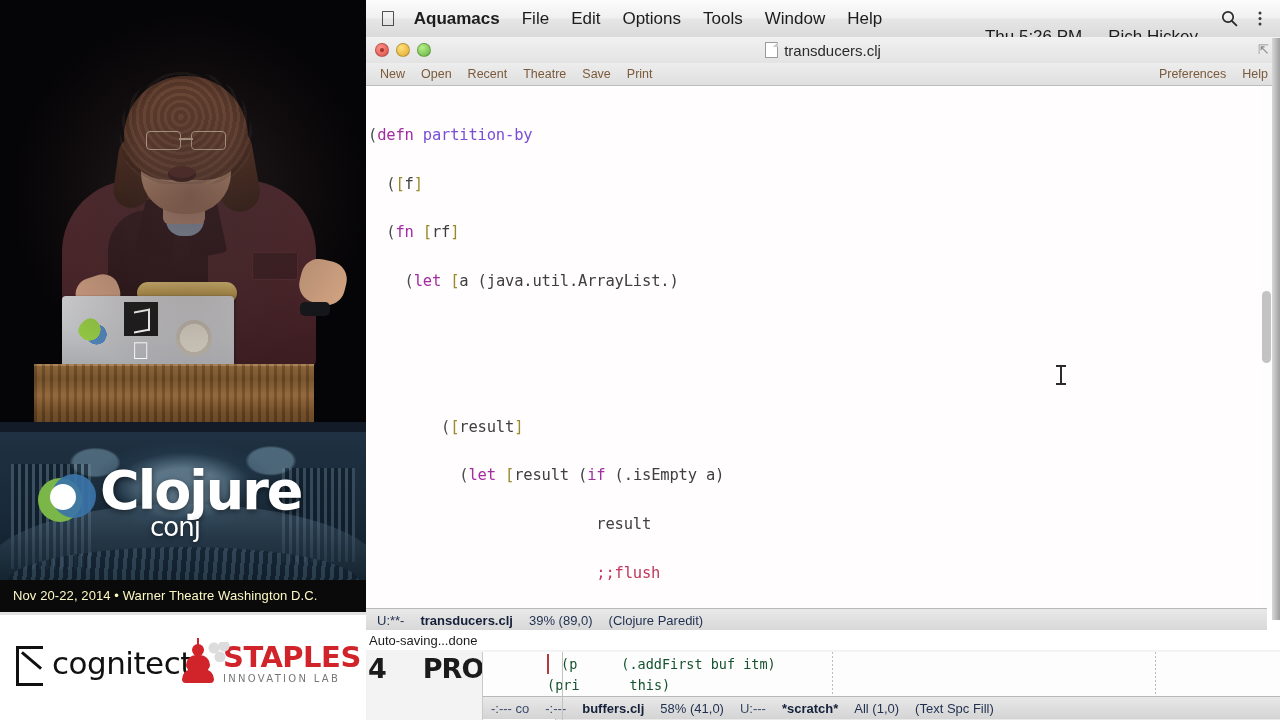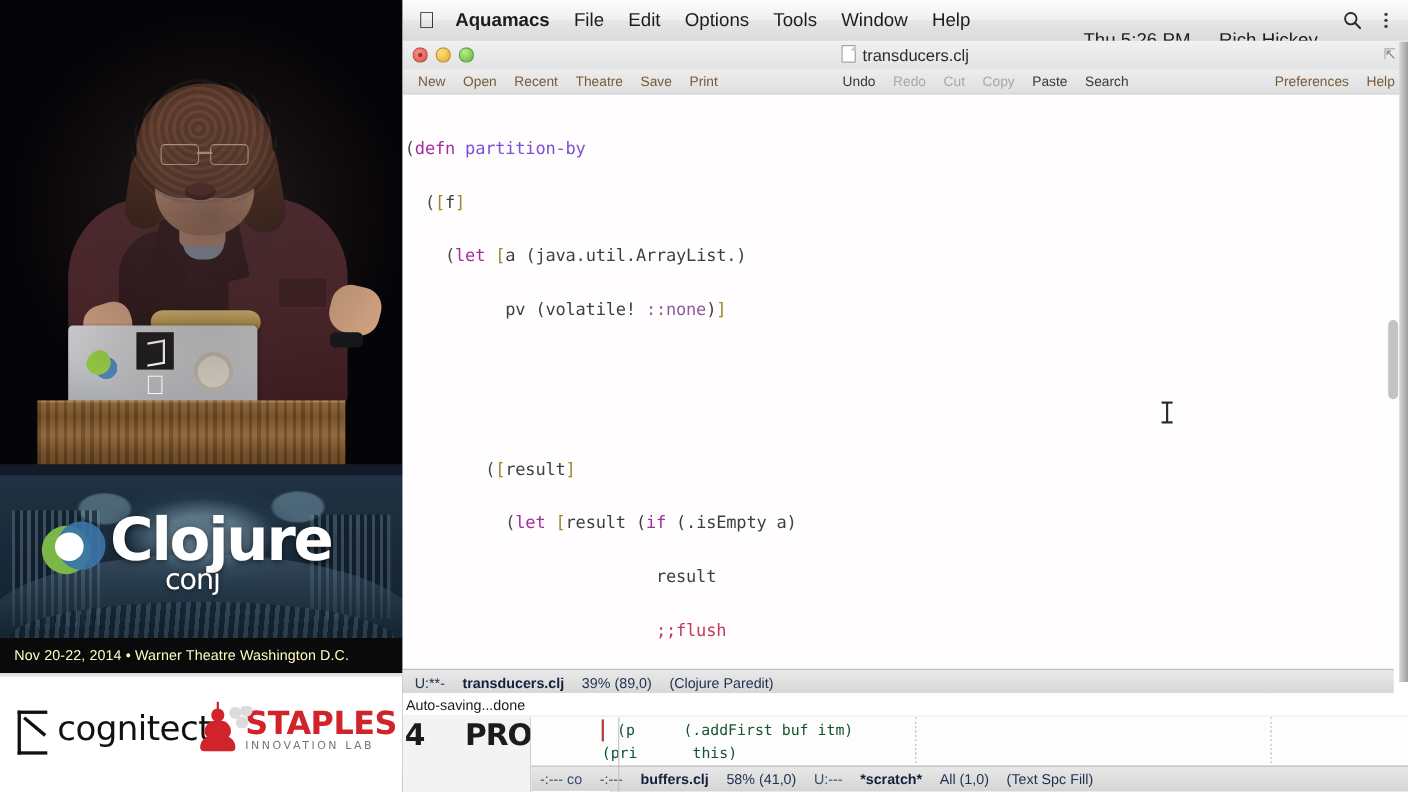--- a/index.html
+++ b/index.html
@@ -363,39 +363,31 @@
 
     <div id="toolbar">
       <div class="tb-grp" id="tb-left">
         <div class="tbi warm">New</div>
         <div class="tbi warm">Open</div>
         <div class="tbi warm">Recent</div>
         <div class="tbi warm">Theatre</div>
         <div class="tbi warm">Save</div>
         <div class="tbi warm">Print</div>
       </div>
-      <div class="tb-grp" id="tb-mid">
-        <div class="tbi">Undo</div>
-        <div class="tbi dim">Redo</div>
-        <div class="tbi dim">Cut</div>
-        <div class="tbi dim">Copy</div>
-        <div class="tbi">Paste</div>
-        <div class="tbi">Search</div>
-      </div>
       <div class="tb-grp" id="tb-right">
         <div class="tbi warm">Preferences</div>
         <div class="tbi warm">Help</div>
       </div>
     </div>
 
     <div id="code">
 <div class="codeline"><span class="tok-paren">(</span><span class="tok-def">defn</span> <span class="tok-name">partition-by</span></div>
 <div class="codeline"><span class="tok-b">  </span><span class="tok-paren">(</span><span class="tok-brk">[</span><span class="tok-sym">f</span><span class="tok-brk">]</span></div>
+<div class="codeline"><span class="tok-b">  </span><span class="tok-paren">(</span><span class="tok-kw">fn</span> <span class="tok-brk">[</span><span class="tok-sym">rf</span><span class="tok-brk">]</span></div>
 <div class="codeline"><span class="tok-b">    </span><span class="tok-paren">(</span><span class="tok-kw">let</span> <span class="tok-brk">[</span><span class="tok-sym">a (java.util.ArrayList.)</span></div>
-<div class="codeline"><span class="tok-sym">          pv (volatile! </span><span class="tok-key">::none</span><span class="tok-sym">)</span><span class="tok-brk">]</span></div>
 <div class="codeline">&nbsp;</div>
 <div class="codeline">&nbsp;</div>
 <div class="codeline"><span class="tok-b">        </span><span class="tok-paren">(</span><span class="tok-brk">[</span><span class="tok-sym">result</span><span class="tok-brk">]</span></div>
 <div class="codeline"><span class="tok-b">          </span><span class="tok-paren">(</span><span class="tok-kw">let</span> <span class="tok-brk">[</span><span class="tok-sym">result (</span><span class="tok-kw">if</span><span class="tok-sym"> (.isEmpty a)</span></div>
 <div class="codeline"><span class="tok-sym">                         result</span></div>
 <div class="codeline"><span class="tok-b">                         </span><span class="tok-cmt">;;flush</span></div>
 
 
 
 

